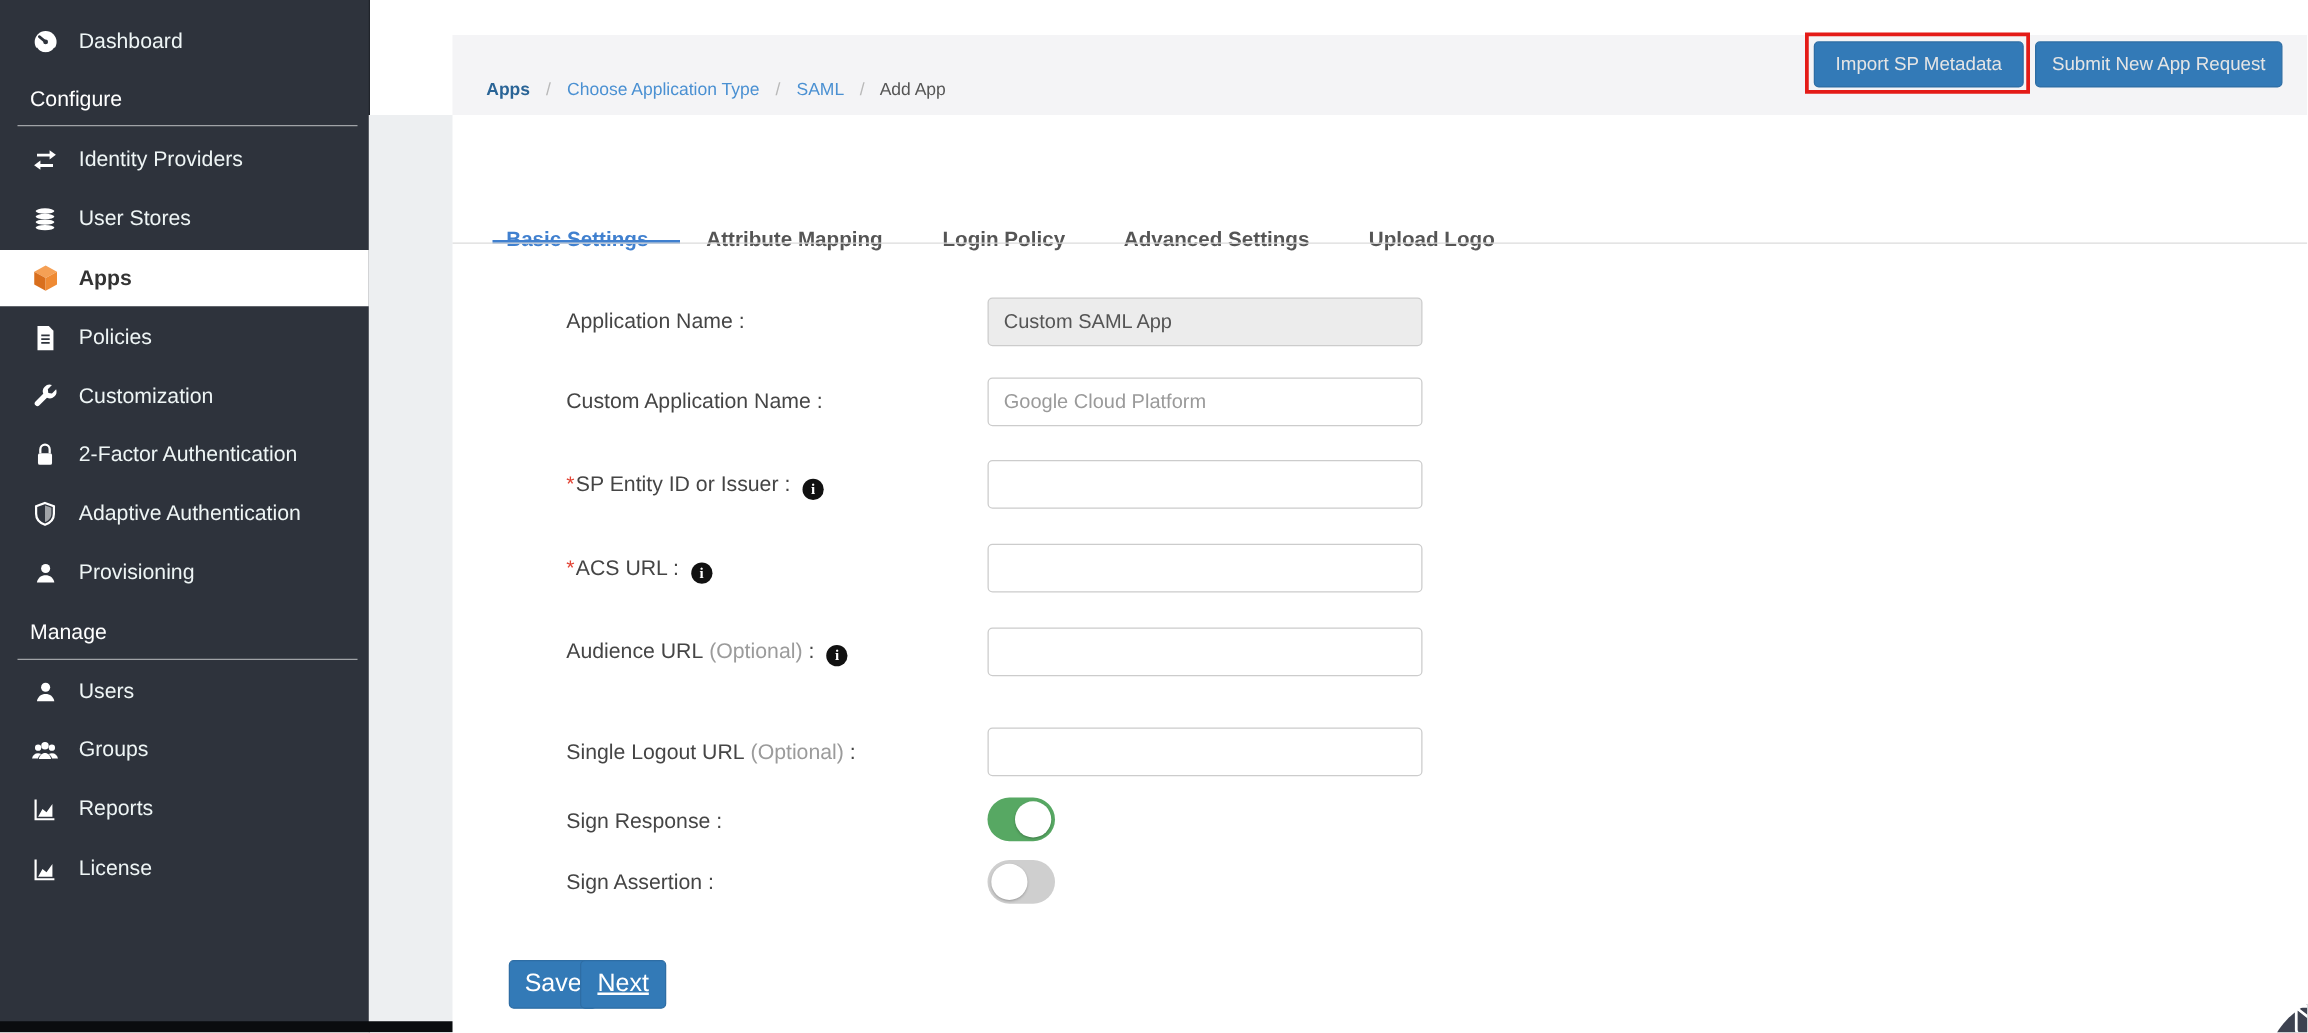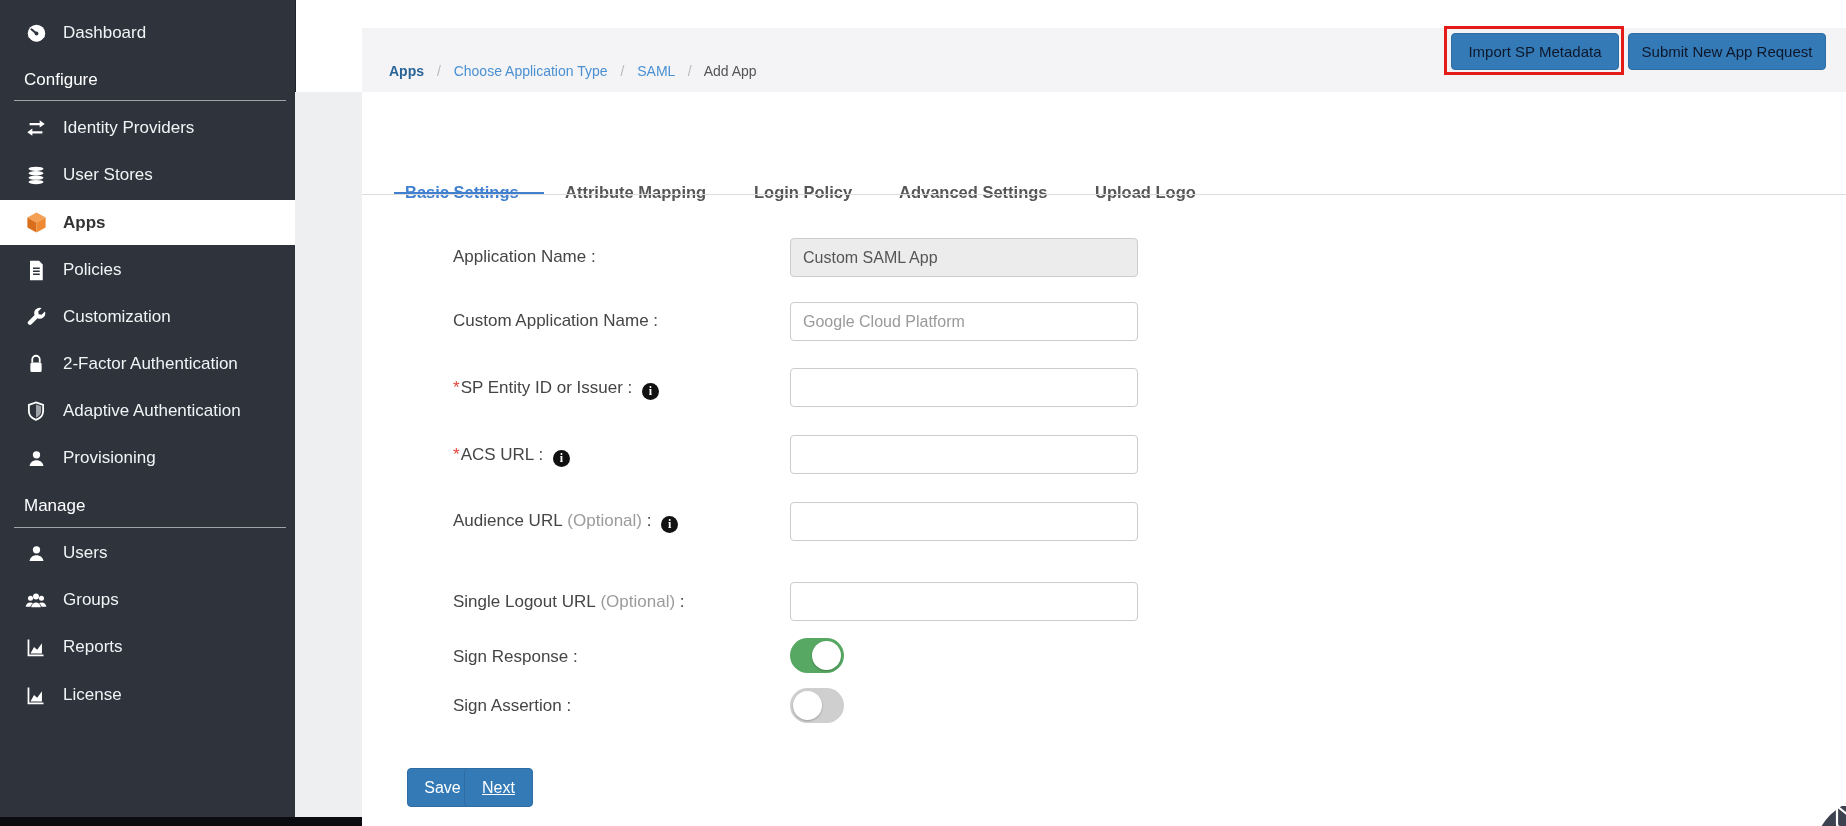--- a/index.html
+++ b/index.html
@@ -17,21 +17,21 @@
   .nav-divider{position:absolute;left:14px;width:272px;height:1px;background:rgba(255,255,255,.55);}
 
   
   #crumbbar{position:absolute;left:362px;top:28px;width:1484px;height:64px;background:#f4f4f6;}
   #breadcrumb{position:absolute;left:389px;top:63px;font-size:14px;white-space:nowrap;}
   #breadcrumb .root{color:#2a6496;font-weight:bold;}
   #breadcrumb .link{color:#4a90d2;}
   #breadcrumb .sep{color:#b9b9b9;margin:0 9px;}
   #breadcrumb .current{color:#555;}
   .hbtn{position:absolute;top:33px;height:37px;background:#337ab7;border:1px solid #2e6da4;
-        border-radius:4px;color:#0f172a;font-size:15px;display:flex;align-items:center;
+        border-radius:4px;color:#e5e5e5;font-size:15px;display:flex;align-items:center;
         justify-content:center;box-sizing:border-box;cursor:pointer;}
   #import-btn{left:1451px;width:168px;}
   #submit-btn{left:1628px;width:198px;}
   #import-annotation{position:absolute;left:1444px;top:26px;width:180px;height:49px;
         border:3px solid #e41b17;box-sizing:border-box;pointer-events:none;}
 
   
   .tab{position:absolute;top:163px;height:30px;font-size:16.5px;font-weight:bold;color:#555;cursor:pointer;margin-top:20px;}
   .tab.active{color:#4080cf;}
   #tabline{position:absolute;left:362px;top:194px;width:1484px;height:1px;background:#dcdcdc;}
@@ -50,21 +50,21 @@
           color:#fff;font-size:12px;font-weight:bold;text-align:center;line-height:17px;
           font-family:"Liberation Serif","DejaVu Serif",serif;vertical-align:-2px;margin-left:5px;cursor:pointer;}
   .toggle{position:absolute;left:790px;width:54px;height:35px;border-radius:18px;cursor:pointer;}
   .toggle .knob{position:absolute;top:3px;width:29px;height:29px;border-radius:50%;background:#fff;
           box-shadow:0 1px 2px rgba(0,0,0,.25);}
   .toggle.on{background:#57a863;}
   .toggle.on .knob{left:22px;}
   .toggle.off{background:#cfcfcf;}
   .toggle.off .knob{left:3px;}
   .abtn{position:absolute;top:768px;height:39px;background:#337ab7;border:1px solid #2e6da4;
-        border-radius:4px;color:#fff;font-size:16px;display:flex;align-items:center;
+        border-radius:4px;color:#fff;font-size:20px;display:flex;align-items:center;
         justify-content:center;box-sizing:border-box;cursor:pointer;}
   #save-btn{left:407px;width:71px;}
   #next-btn{left:464px;width:69px;text-decoration:underline;}
 
   
   #gutter{position:absolute;left:295px;top:92px;width:67px;height:734px;background:#edeff1;}
   #bottom-bar{position:absolute;left:0;top:817px;width:362px;height:9px;background:#0a0c0f;}
   #chat-widget{position:absolute;left:1813px;top:797px;width:120px;height:120px;border-radius:50%;
         background:#3d4250;cursor:pointer;}
   #chat-widget svg{position:absolute;left:22px;top:6px;}

